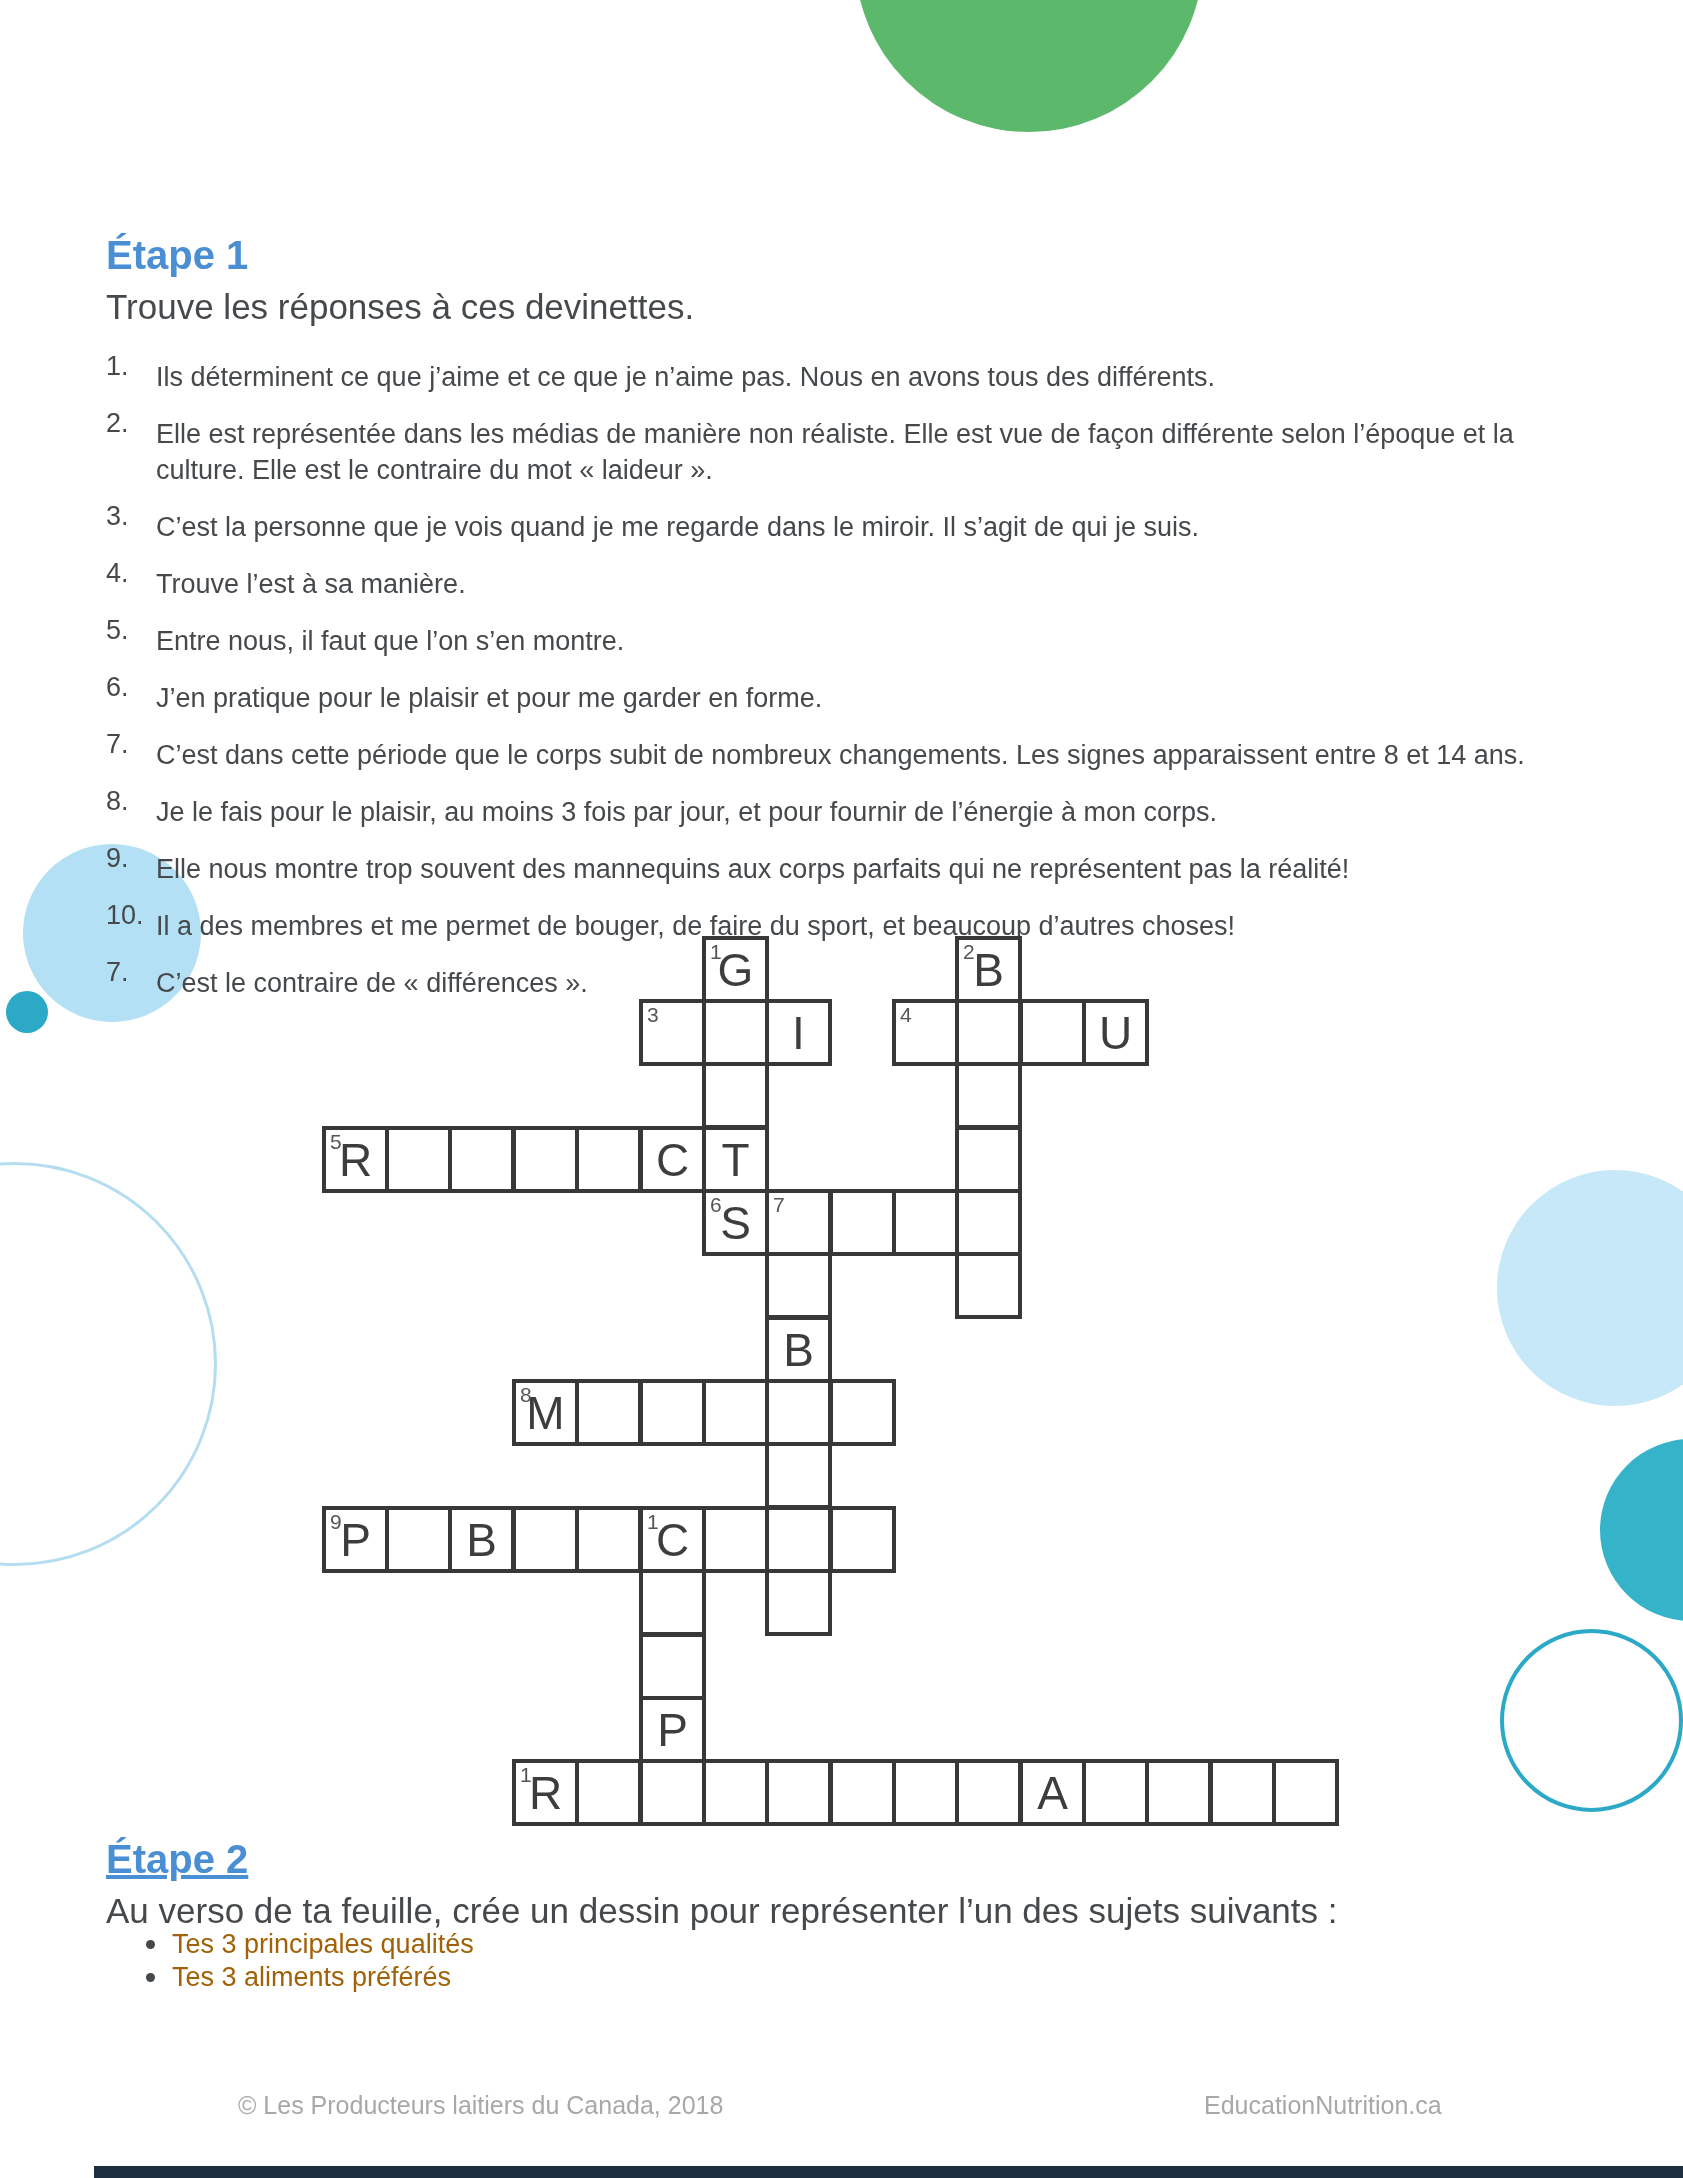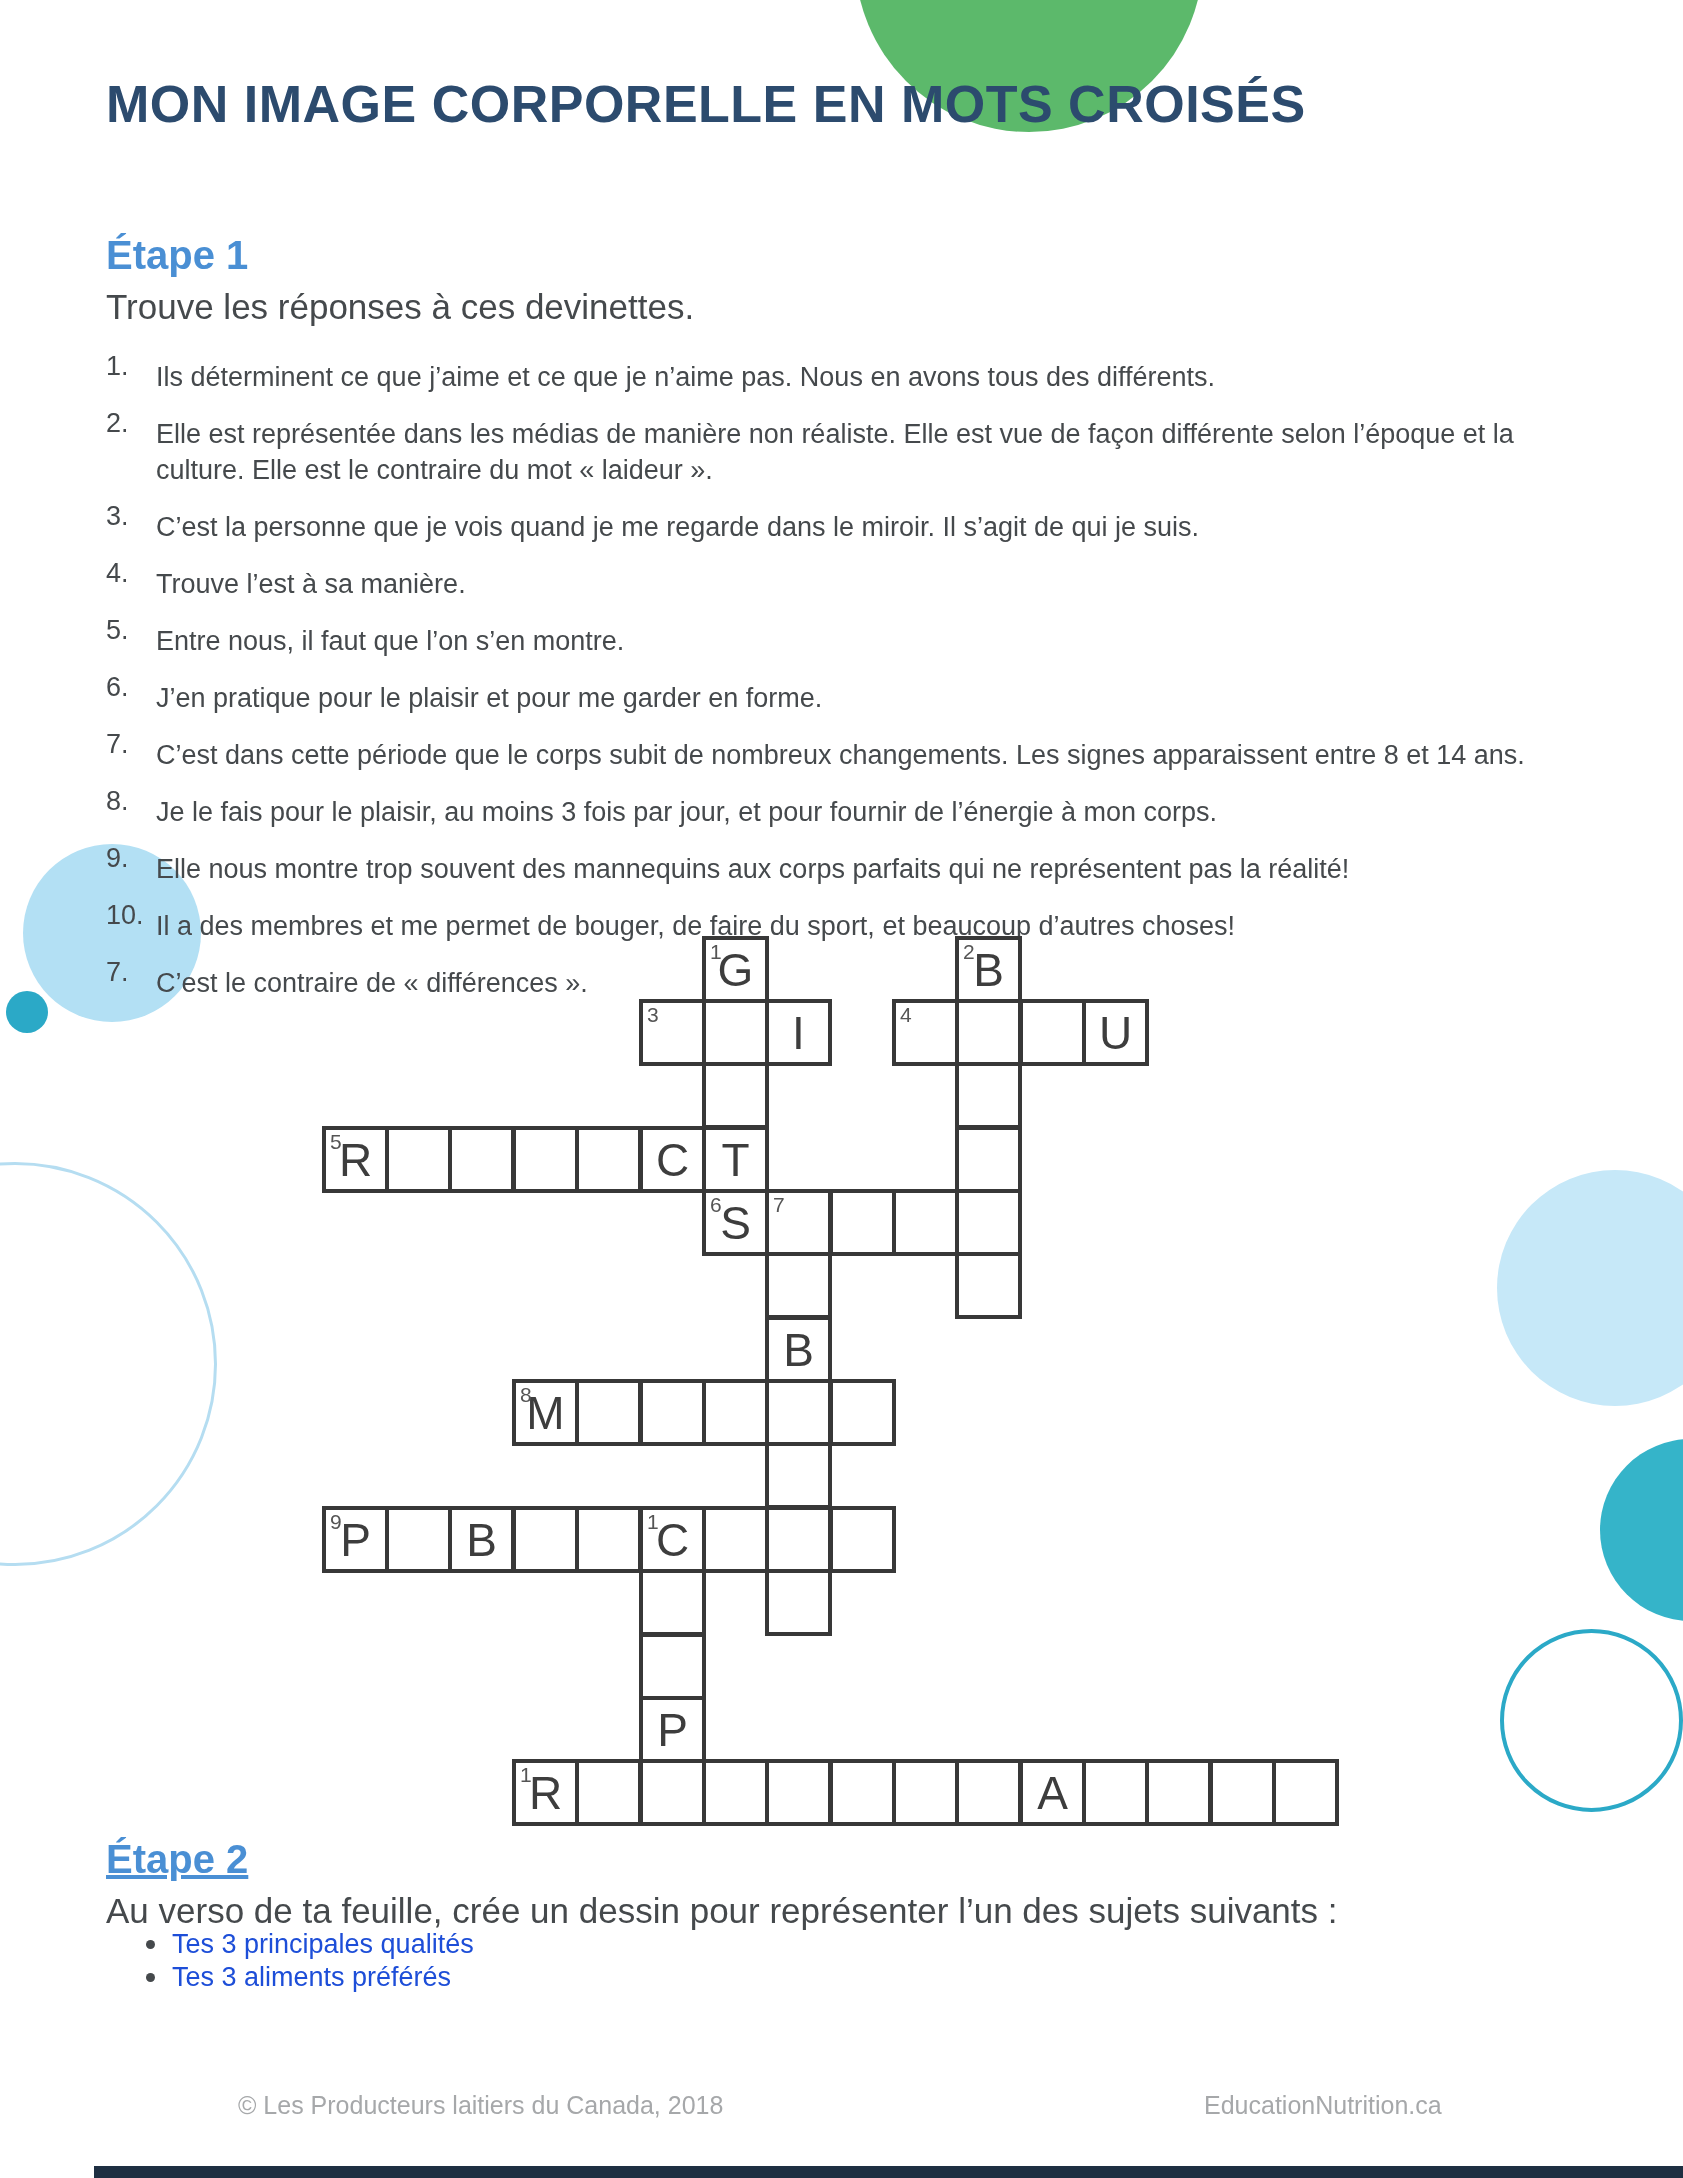--- a/index.html
+++ b/index.html
@@ -58,21 +58,21 @@
     font-size:46px; font-weight:normal; color:#3d3d3d;
   }
 
   #etape2-intro { position:absolute; left:106px; top:1893px; }
   #etape2-bullets {
     position:absolute; left:146px; top:1928px; z-index:2;
     list-style:none;
   }
   #etape2-bullets li {
     position:relative; padding-left:26px;
-    color:#1d4ed8; font-size:27px; line-height:33px;
+    color:#a16207; font-size:27px; line-height:33px;
   }
   #etape2-bullets li::before {
     content:""; position:absolute; left:0; top:12px;
     width:9px; height:9px; border-radius:50%; background:#45494c;
   }
   .footer-text { position:absolute; top:2091px; font-size:25px; color:#a6a8aa; z-index:2; }
   #footer-left { left:238px; }
   #footer-right { left:1204px; }
   #bottom-bar {
     position:absolute; left:94px; top:2166px; width:1589px; height:12px;
@@ -85,21 +85,20 @@
 <div id="page">
 
   <div class="circle c-green"></div>
   <div class="circle c-blue-l"></div>
   <div class="circle c-teal-s"></div>
   <div class="circle c-out-l"></div>
   <div class="circle c-blue-r"></div>
   <div class="circle c-teal-r"></div>
   <div class="circle c-out-br"></div>
 
-  <h1 class="title">MON IMAGE CORPORELLE EN MOTS CROISÉS</h1>
 
   <h2 class="etape-head" id="etape1-head">Étape 1</h2>
   <p class="body-text" id="etape1-intro">Trouve les réponses à ces devinettes.</p>
   <ol id="clues">
       <li>
         <span class="num">1.</span>
         <span class="txt">Ils déterminent ce que j’aime et ce que je n’aime pas. Nous en avons tous des différents.</span>
       </li>
       <li>
         <span class="num">2.</span>

